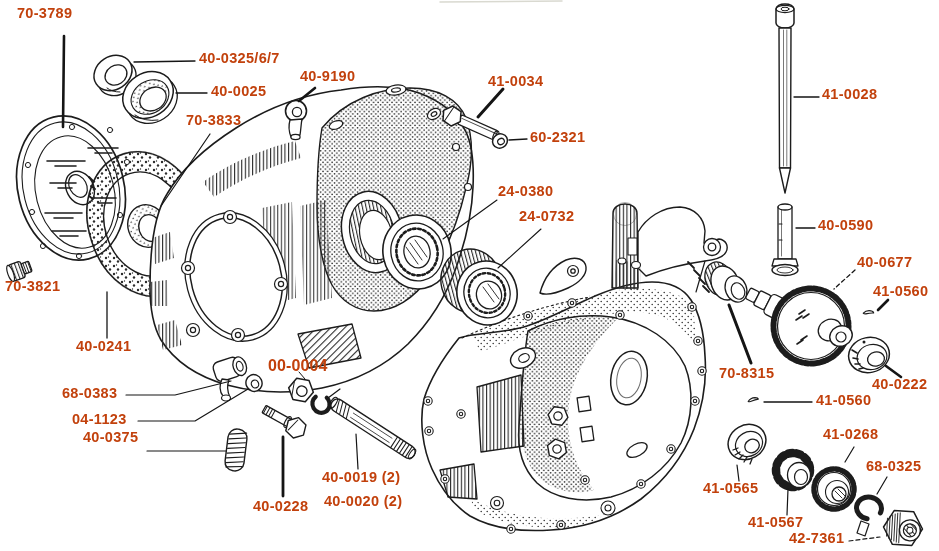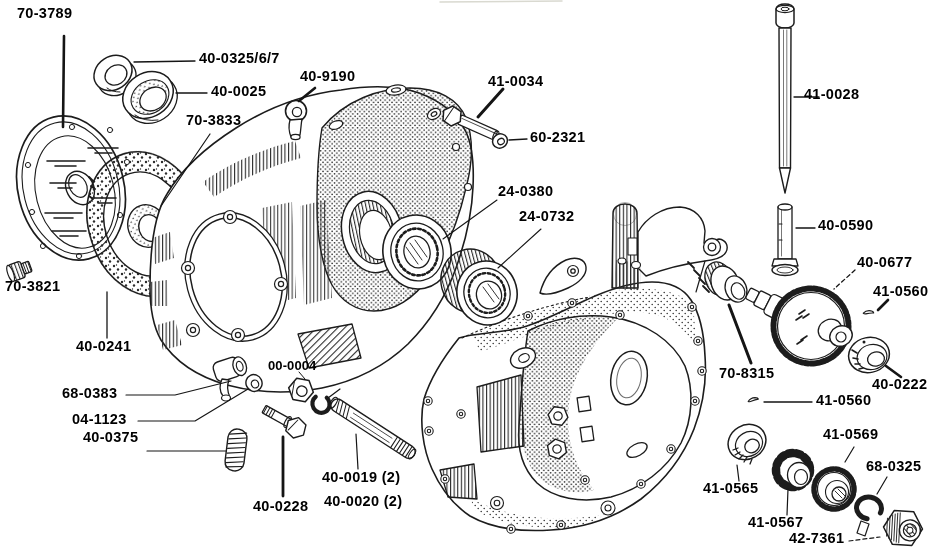--- a/index.html
+++ b/index.html
@@ -1,21 +1,21 @@
 <!DOCTYPE html>
 <html><head>
 <meta charset="utf-8">
 <style>
   html,body{margin:0;padding:0;background:#ffffff;}
   .stage{position:relative;width:939px;height:551px;background:#ffffff;overflow:hidden;
          font-family:"Liberation Sans",sans-serif;}
   .stage svg{position:absolute;left:0;top:0;}
-  .lbl{position:absolute;font:700 14.5px "Liberation Sans",sans-serif;color:#000000;
+  .lbl{position:absolute;font:700 14.5px "Liberation Sans",sans-serif;color:#c2410c;
        white-space:nowrap;letter-spacing:.3px;line-height:15px;}
-  .lbl.sm{font-size:13px;letter-spacing:.1px;}
+  .lbl.sm{font-size:16px;letter-spacing:.1px;}
 </style>
 </head>
 <body>
 
 <div class="stage">
 
 <svg width="939" height="551" viewBox="0 0 939 551">
 <defs>
   <pattern id="stip" width="6" height="6" patternUnits="userSpaceOnUse">
     <circle cx="1.2" cy="1.5" r=".75" fill="#2a2a2a"></circle>
@@ -458,35 +458,35 @@
 
 <div class="lbl" style="left:17px;top:6px">70-3789</div>
 <div class="lbl" style="left:199px;top:51px">40-0325/6/7</div>
 <div class="lbl" style="left:211px;top:84px">40-0025</div>
 <div class="lbl" style="left:186px;top:113px">70-3833</div>
 <div class="lbl" style="left:300px;top:69px">40-9190</div>
 <div class="lbl" style="left:488px;top:74px">41-0034</div>
 <div class="lbl" style="left:530px;top:130px">60-2321</div>
 <div class="lbl" style="left:498px;top:184px">24-0380</div>
 <div class="lbl" style="left:519px;top:209px">24-0732</div>
-<div class="lbl" style="left:804px;top:87px">41-0028</div>
+<div class="lbl" style="left:822px;top:87px">41-0028</div>
 <div class="lbl" style="left:818px;top:218px">40-0590</div>
 <div class="lbl" style="left:857px;top:255px">40-0677</div>
 <div class="lbl" style="left:873px;top:284px">41-0560</div>
 <div class="lbl" style="left:719px;top:366px">70-8315</div>
 <div class="lbl" style="left:872px;top:377px">40-0222</div>
 <div class="lbl" style="left:816px;top:393px">41-0560</div>
 <div class="lbl" style="left:5px;top:279px">70-3821</div>
 <div class="lbl" style="left:76px;top:339px">40-0241</div>
 <div class="lbl" style="left:62px;top:386px">68-0383</div>
 <div class="lbl sm" style="left:268px;top:358px">00-0004</div>
 <div class="lbl" style="left:72px;top:412px">04-1123</div>
 <div class="lbl" style="left:83px;top:430px">40-0375</div>
 <div class="lbl" style="left:253px;top:499px">40-0228</div>
 <div class="lbl" style="left:322px;top:470px">40-0019 (2)</div>
 <div class="lbl" style="left:324px;top:494px">40-0020 (2)</div>
 <div class="lbl" style="left:703px;top:481px">41-0565</div>
 <div class="lbl" style="left:748px;top:515px">41-0567</div>
-<div class="lbl" style="left:823px;top:427px">41-0569</div>
+<div class="lbl" style="left:823px;top:427px">41-0268</div>
 <div class="lbl" style="left:866px;top:459px">68-0325</div>
 <div class="lbl" style="left:789px;top:531px">42-7361</div>
 
 </div>
 
 </body></html>

